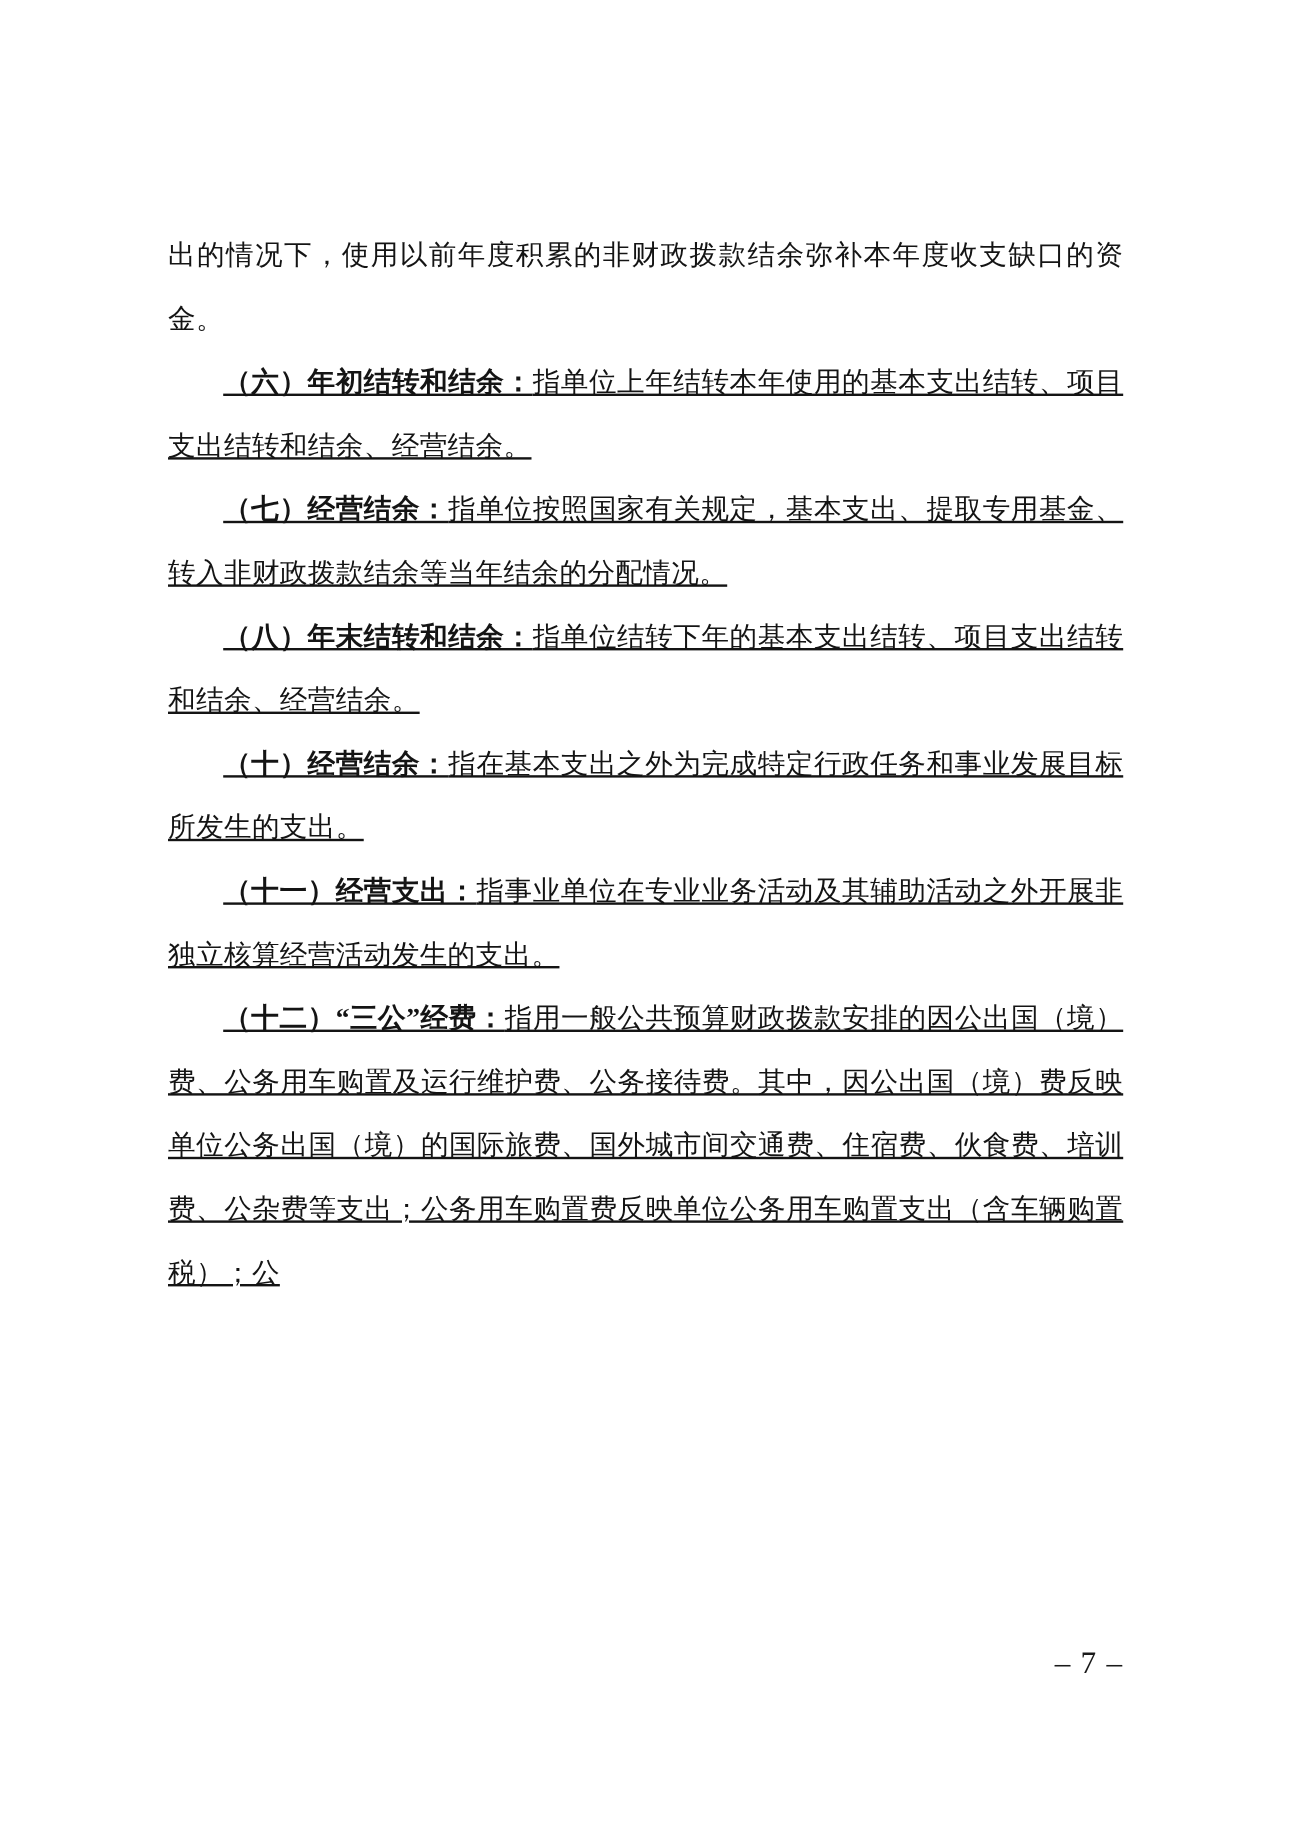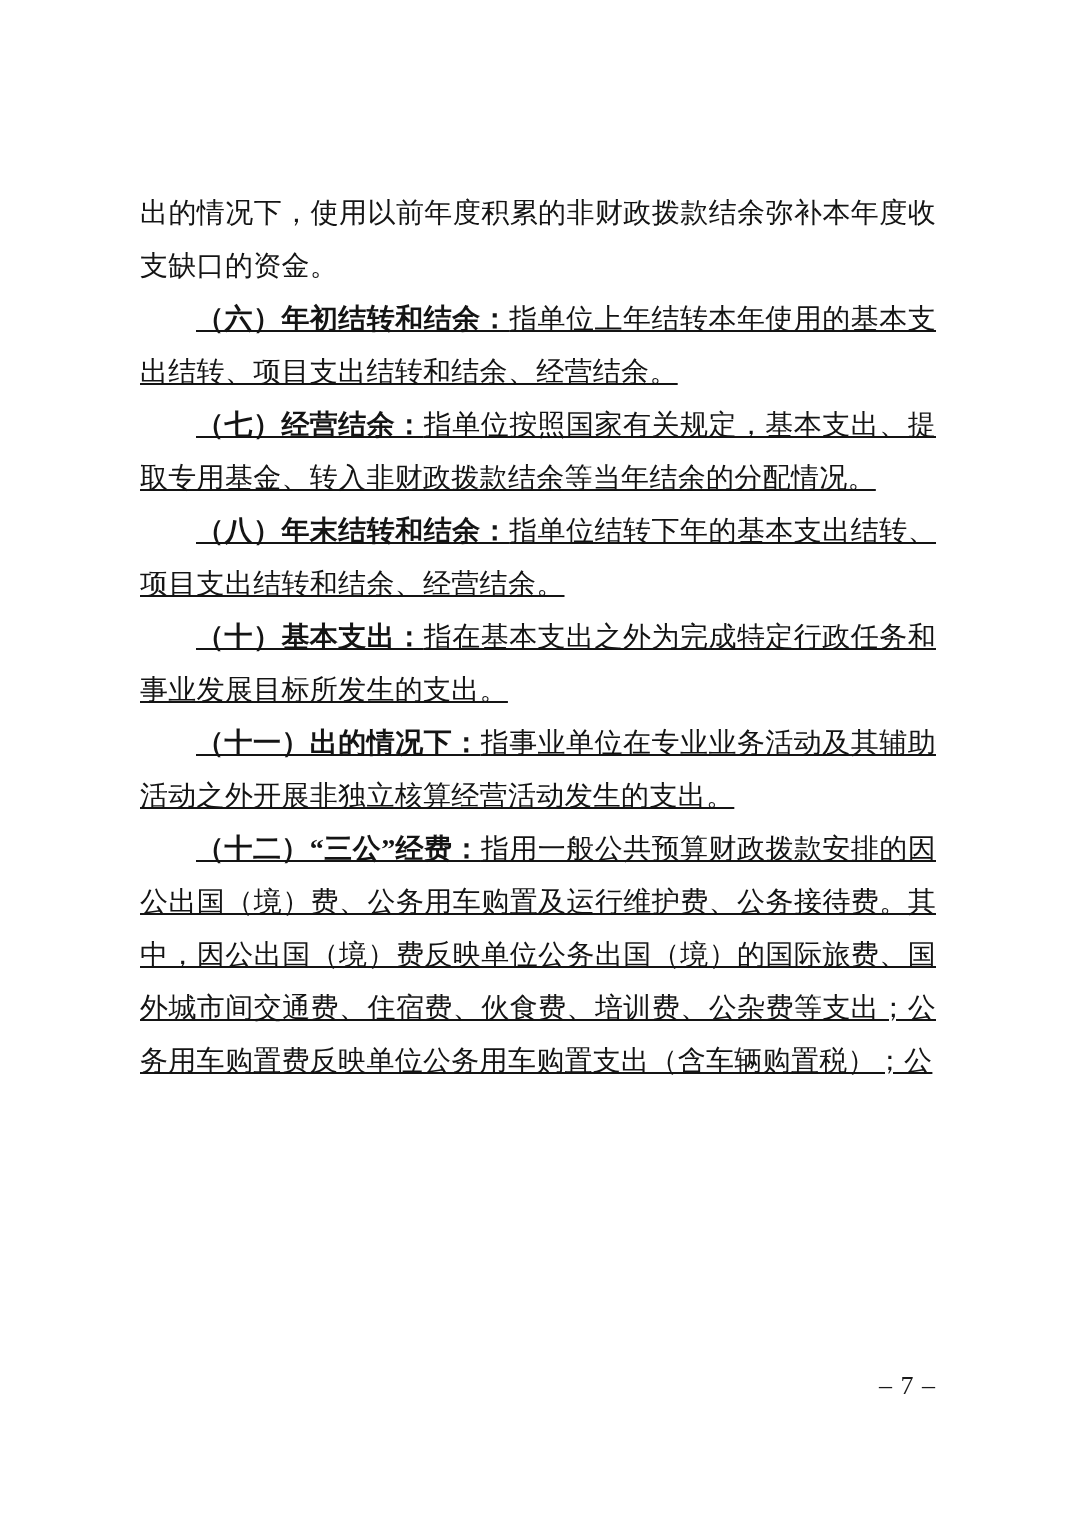--- a/index.html
+++ b/index.html
@@ -18,21 +18,21 @@
   }
   .content {
     position: absolute;
     left: 140px;
     top: 186px;
     width: 796px;
   }
   p.para {
     margin: 0;
     padding: 0;
-    font-size: 28px;
+    font-size: 23px;
     line-height: 53px;
     text-align: justify;
     text-justify: inter-character;
     letter-spacing: 0.3px;
   }
   p.para.indent {
     text-indent: 2em;
     text-decoration: underline;
   }
   .term {
@@ -55,18 +55,18 @@
 </style>
 </head>
 <body>
 
 <div class="page">
   <div class="content">
       <p class="para"><span class="body-text">出的情况下，使用以前年度积累的非财政拨款结余弥补本年度收支缺口的资金。</span></p>
       <p class="para indent"><span class="term">（六）年初结转和结余：</span><span class="body-text">指单位上年结转本年使用的基本支出结转、项目支出结转和结余、经营结余。</span></p>
       <p class="para indent"><span class="term">（七）经营结余：</span><span class="body-text">指单位按照国家有关规定，基本支出、提取专用基金、转入非财政拨款结余等当年结余的分配情况。</span></p>
       <p class="para indent"><span class="term">（八）年末结转和结余：</span><span class="body-text">指单位结转下年的基本支出结转、项目支出结转和结余、经营结余。</span></p>
-      <p class="para indent"><span class="term">（十）基本支出：</span><span class="body-text">指在基本支出之外为完成特定行政任务和事业发展目标所发生的支出。</span></p>
-      <p class="para indent"><span class="term">（十一）出的情况下：</span><span class="body-text">指事业单位在专业业务活动及其辅助活动之外开展非独立核算经营活动发生的支出。</span></p>
+      <p class="para indent"><span class="term">（十）经营结余：</span><span class="body-text">指在基本支出之外为完成特定行政任务和事业发展目标所发生的支出。</span></p>
+      <p class="para indent"><span class="term">（十一）经营支出：</span><span class="body-text">指事业单位在专业业务活动及其辅助活动之外开展非独立核算经营活动发生的支出。</span></p>
       <p class="para indent"><span class="term">（十二）“三公”经费：</span><span class="body-text">指用一般公共预算财政拨款安排的因公出国（境）费、公务用车购置及运行维护费、公务接待费。其中，因公出国（境）费反映单位公务出国（境）的国际旅费、国外城市间交通费、住宿费、伙食费、培训费、公杂费等支出；公务用车购置费反映单位公务用车购置支出（含车辆购置税）；公</span></p>
     </div>
   <div class="footer">– 7 –</div>
 </div>
 
 </body></html>

